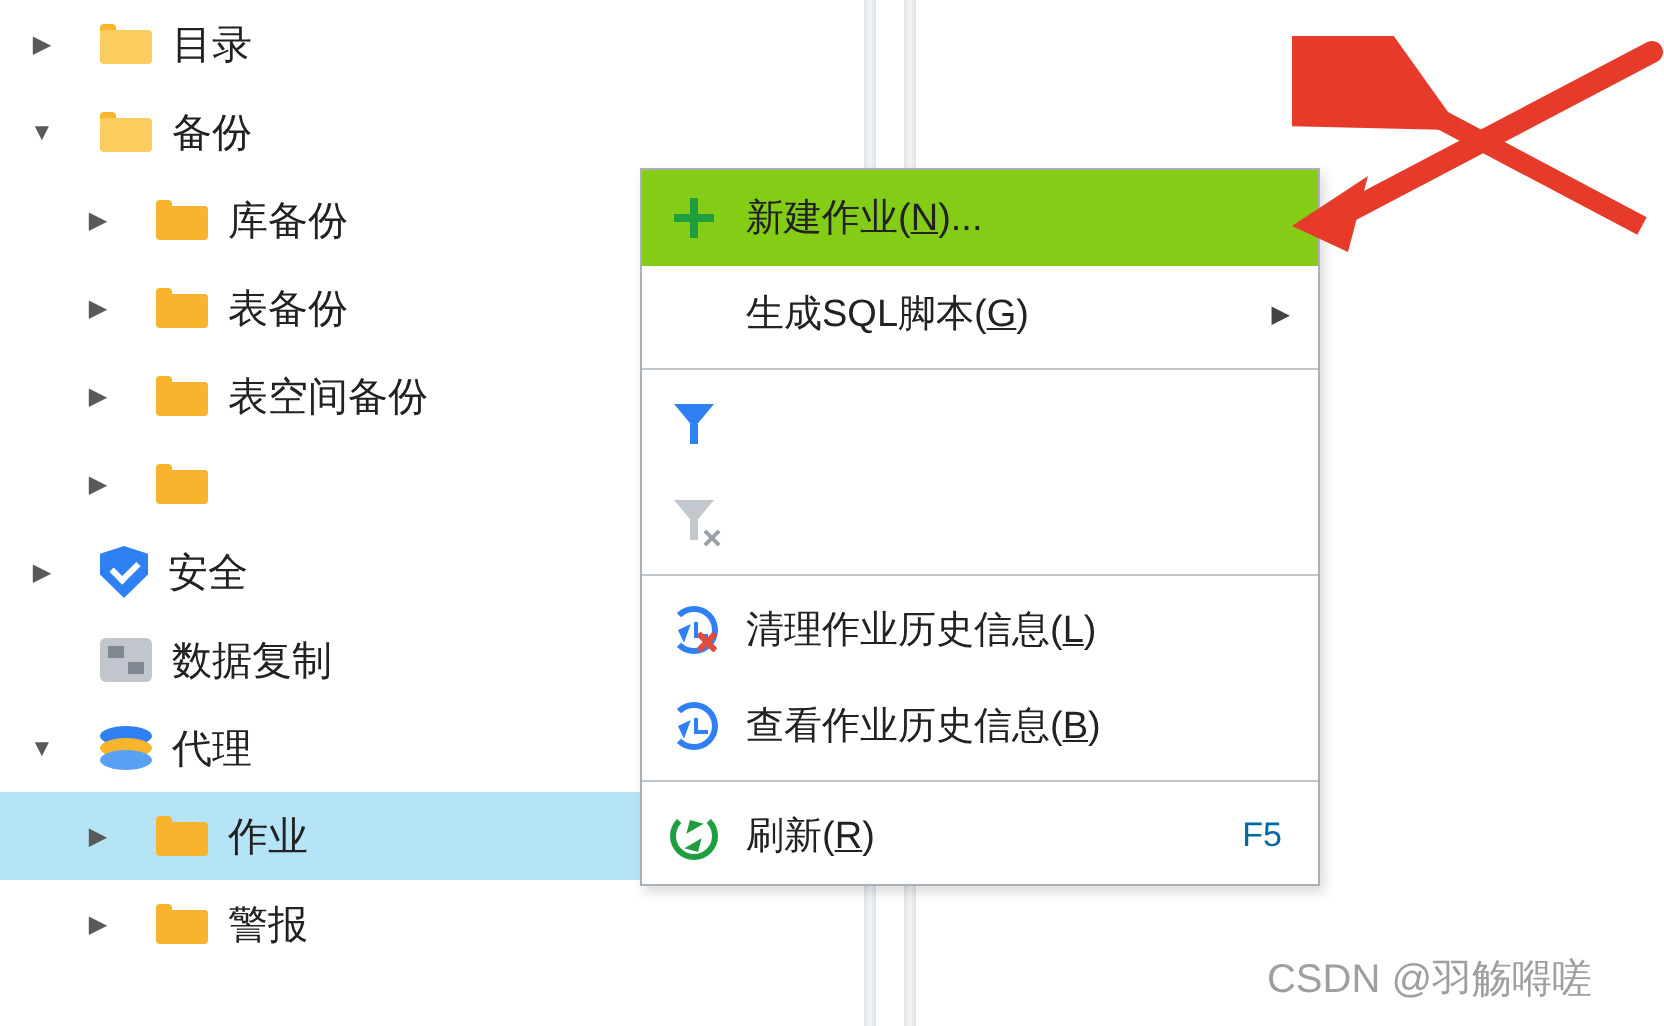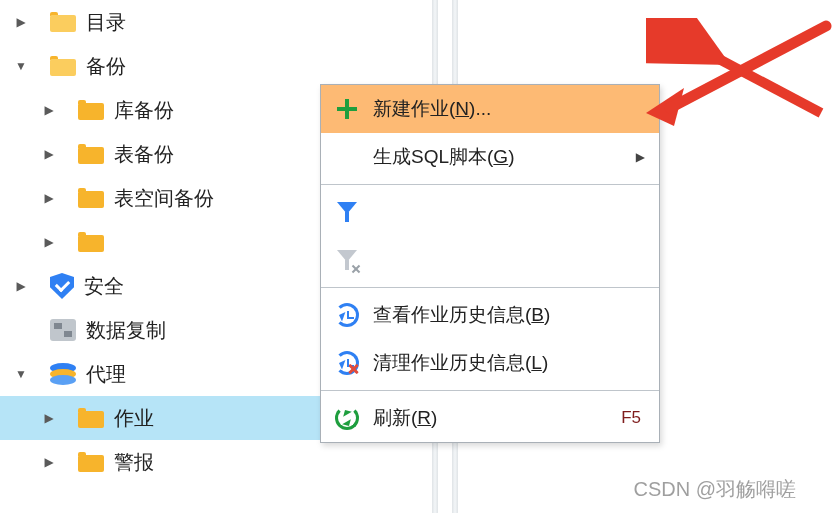--- a/index.html
+++ b/index.html
@@ -40,26 +40,26 @@
   .vbar { position:absolute; left:432px; top:0; width:6px; height:513px;
           background:linear-gradient(90deg,#dfe3e6 0,#f3f6f8 50%,#dfe3e6 100%); }
   .vbar2 { position:absolute; left:452px; top:0; width:6px; height:513px;
           background:linear-gradient(90deg,#dfe3e6 0,#f3f6f8 50%,#dfe3e6 100%); }
 
   
   .menu { position:absolute; left:320px; top:84px; width:340px;
           background:#fff; border:1px solid #a9b0b7; font-size:19px; color:#222;
           box-shadow:2px 3px 6px rgba(0,0,0,.15); }
   .mi { height:48px; display:flex; align-items:center; padding:0 14px; position:relative; }
-  .mi.hl { background:#fdba74; }
+  .mi.hl { background:#84cc16; }
   .mi.disabled { color:#b5bbc2; }
   .mi .ic { width:24px; height:24px; margin-right:14px; position:relative; flex:none; }
   .mi .txt u { text-decoration: underline; }
   .mi .sub { position:absolute; right:14px; color:#444; font-size:12px; }
-  .mi .shortcut { position:absolute; right:18px; color:#7f1d1d; font-size:17px; }
+  .mi .shortcut { position:absolute; right:18px; color:#0369a1; font-size:17px; }
   .sep { height:1px; background:#bfc5cb; margin:3px 0; }
 
   
   .ic.plus::before,.ic.plus::after{content:"";position:absolute;background:#1e9e3e;}
   .ic.plus::before{left:10px;top:2px;width:4px;height:20px;}
   .ic.plus::after{left:2px;top:10px;width:20px;height:4px;}
 
   .ic.funnel{ background:none; }
   .ic.funnel::before{content:"";position:absolute;left:2px;top:2px;width:0;height:0;
     border-left:10px solid transparent;border-right:10px solid transparent;border-top:12px solid #2f80f3;}
@@ -215,35 +215,35 @@
 
   <div class="mi disabled">
     <span class="ic funnel dim">
         <span class="x"></span>
       </span>
   </div>
 
   <div class="sep"></div>
 
   <div class="mi">
-    <span class="ic hist">
-        <span class="hand"></span>
-      </span>
-    <span class="txt">
-      <span>查看作业历史信息(</span><u>B</u><span>)</span>
-    </span>
-  </div>
-
-  <div class="mi">
     <span class="ic hist clean">
         <span class="hand"></span>
         <span class="x"></span>
       </span>
     <span class="txt">
       <span>清理作业历史信息(</span><u>L</u><span>)</span>
+    </span>
+  </div>
+
+  <div class="mi">
+    <span class="ic hist">
+        <span class="hand"></span>
+      </span>
+    <span class="txt">
+      <span>查看作业历史信息(</span><u>B</u><span>)</span>
     </span>
   </div>
 
   <div class="sep"></div>
 
   <div class="mi">
     <span class="ic refresh"></span>
     <span class="txt">
       <span>刷新(</span><u>R</u><span>)</span>
     </span>

